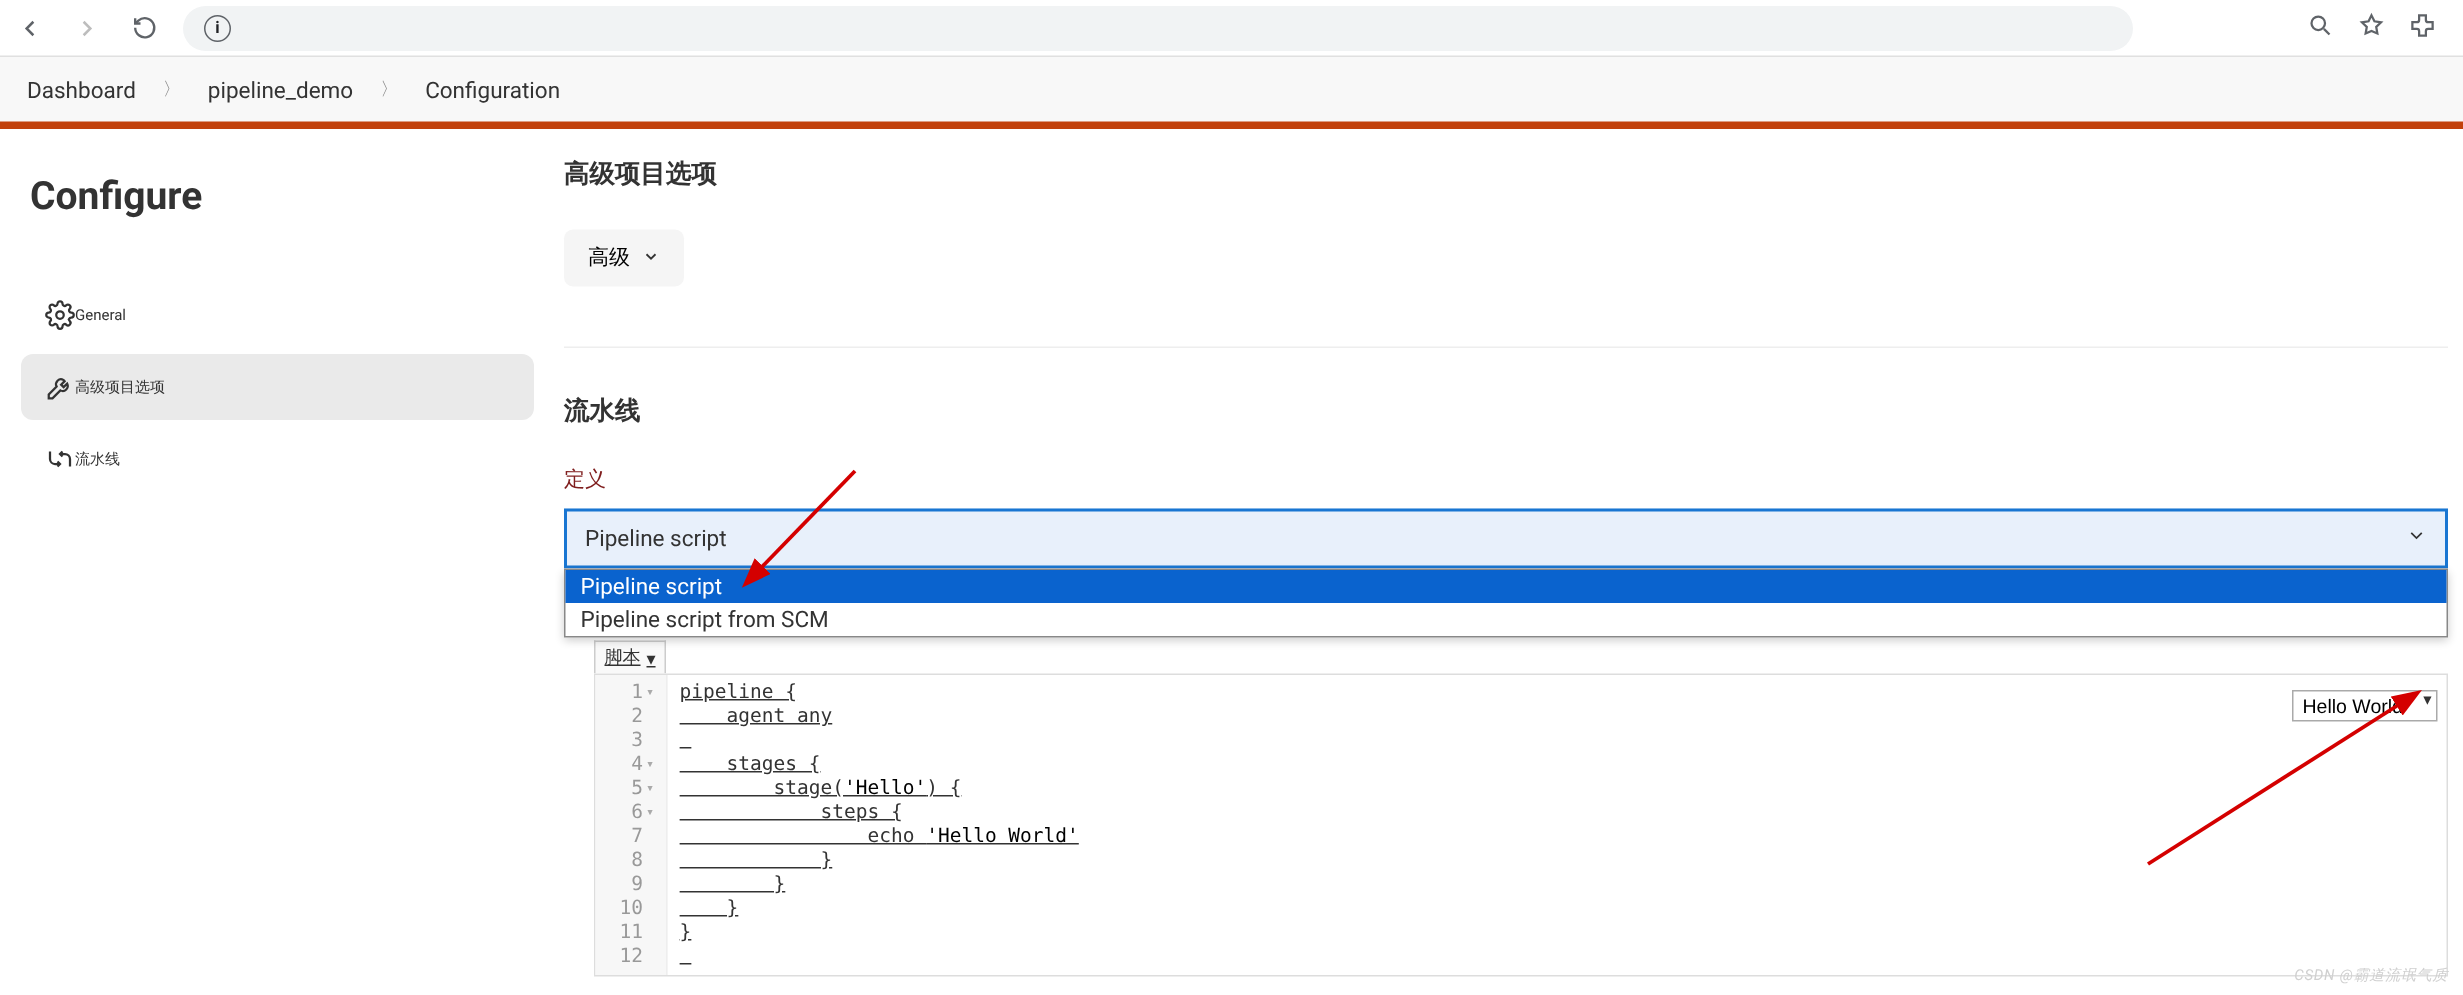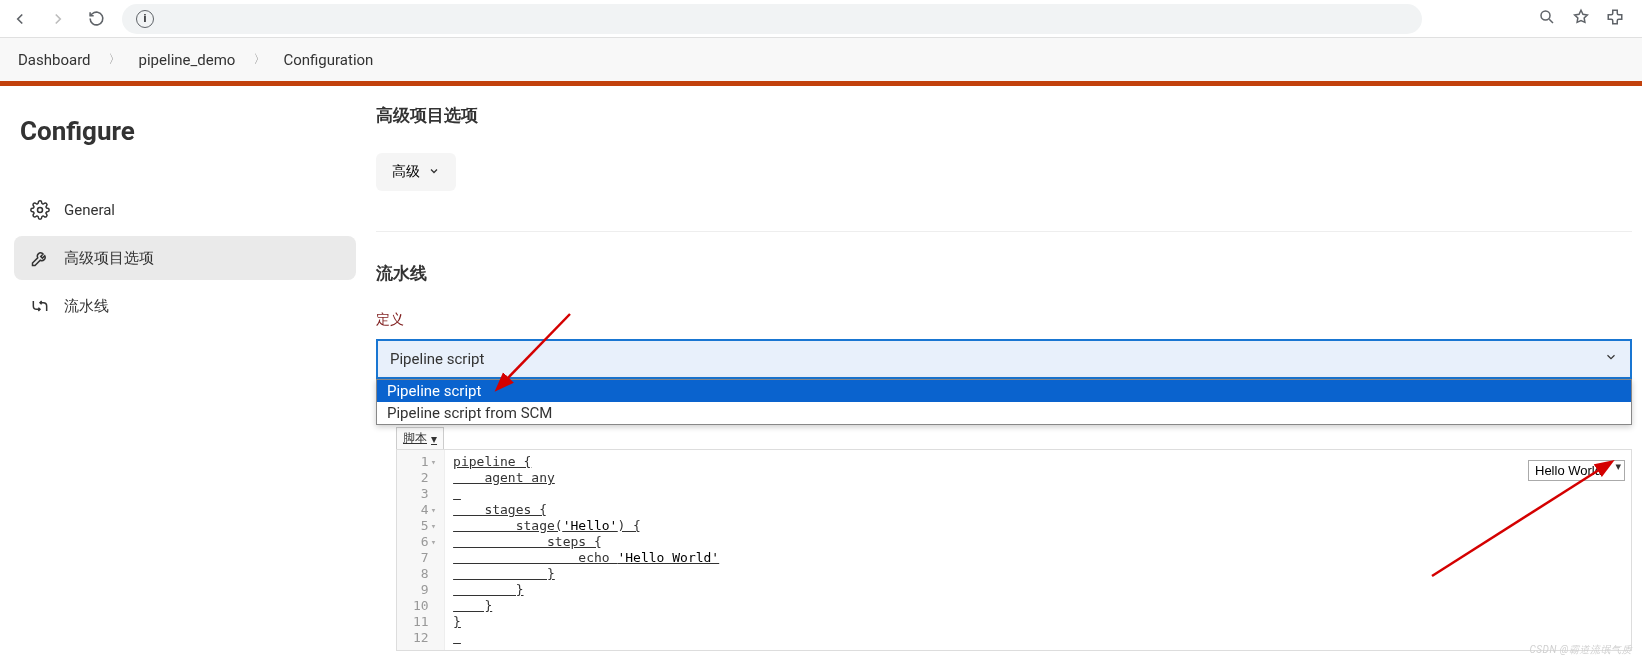--- a/index.html
+++ b/index.html
@@ -15,21 +15,21 @@
 
     
     .breadcrumb { height: 48px; background: #f8f8f8; border-bottom:5px solid #c2410c; display:flex; align-items:center; padding: 0 18px; gap: 18px; font-size:15px; color:#333; }
     .breadcrumb a { color:#333; text-decoration:none; cursor:pointer; }
     .breadcrumb .chev { color:#888; font-size:12px; }
 
     
     .content { display:flex; height: calc(100% - 86px); }
     .sidebar { width: 370px; padding: 24px 14px; }
     .page-title { font-size: 26px; font-weight: 700; margin: 6px 0 42px 6px; }
-    .side-item { display:flex; align-items:center; gap:14px; padding: 12px 16px; border-radius: 8px; font-size:15px; cursor:pointer; margin-bottom:4px; }
+    .side-item { display:flex; align-items:center; padding: 12px 16px; border-radius: 8px; font-size:10px; cursor:pointer; margin-bottom:4px; }
     .side-item.active { background: #eaeaea; font-weight:500; }
     .side-icon { width:20px; height:20px; display:flex; align-items:center; justify-content:center; }
 
     .main { flex:1; padding: 18px 10px 0 6px; position:relative; }
     .section-heading { font-size: 17px; font-weight:700; margin: 0 0 26px 0; }
     .adv-btn { background:#f5f5f5; border:none; border-radius:6px; padding:10px 16px; font-size:14px; display:flex; align-items:center; gap:8px; cursor:pointer; margin-bottom:40px; }
     .hr { border:none; border-top:1px solid #eee; margin: 0 0 30px 0;}
 
     .field-label { font-size:14px; color:#7f1d1d; margin: 0 0 10px 0; }
 

